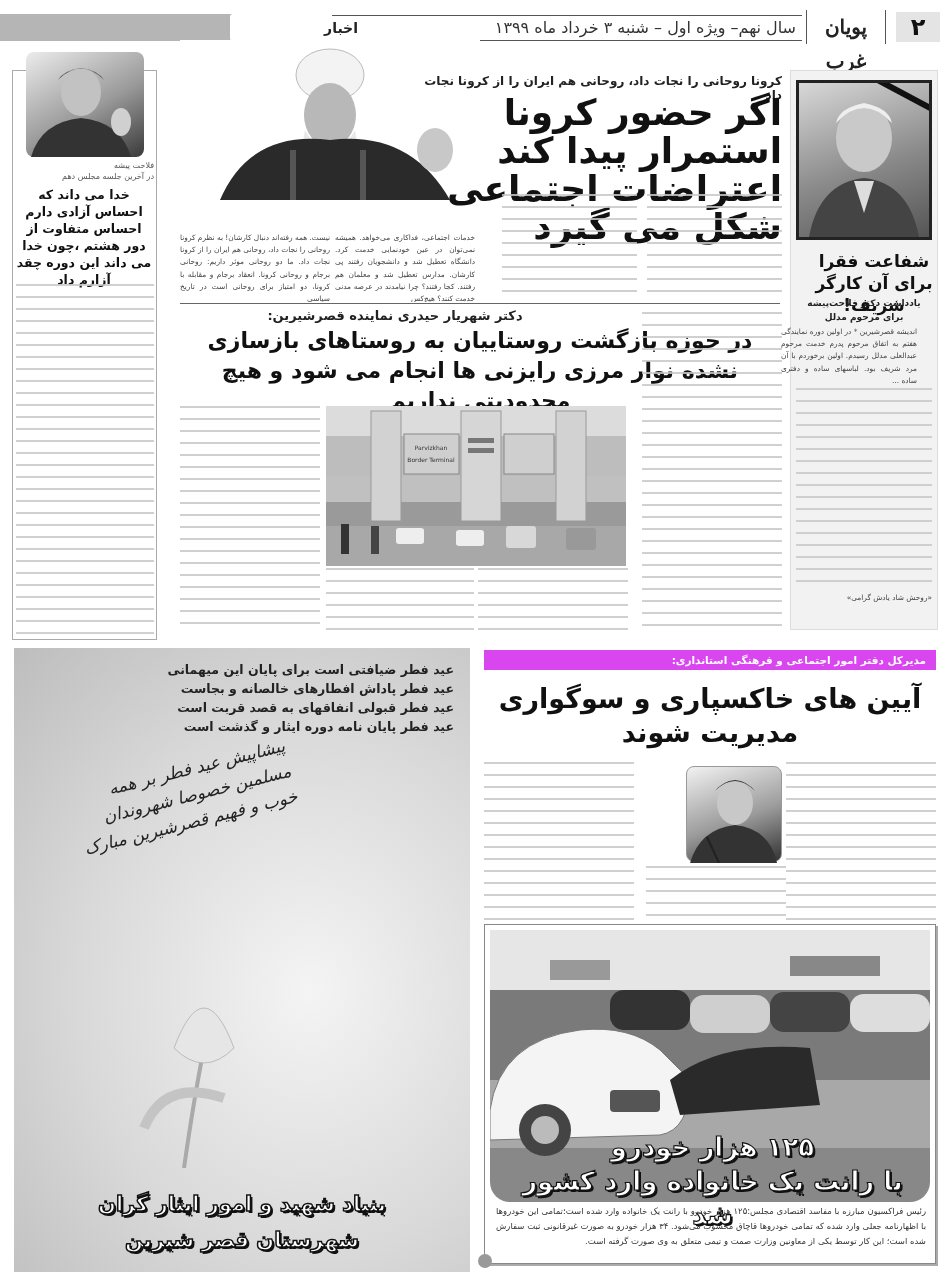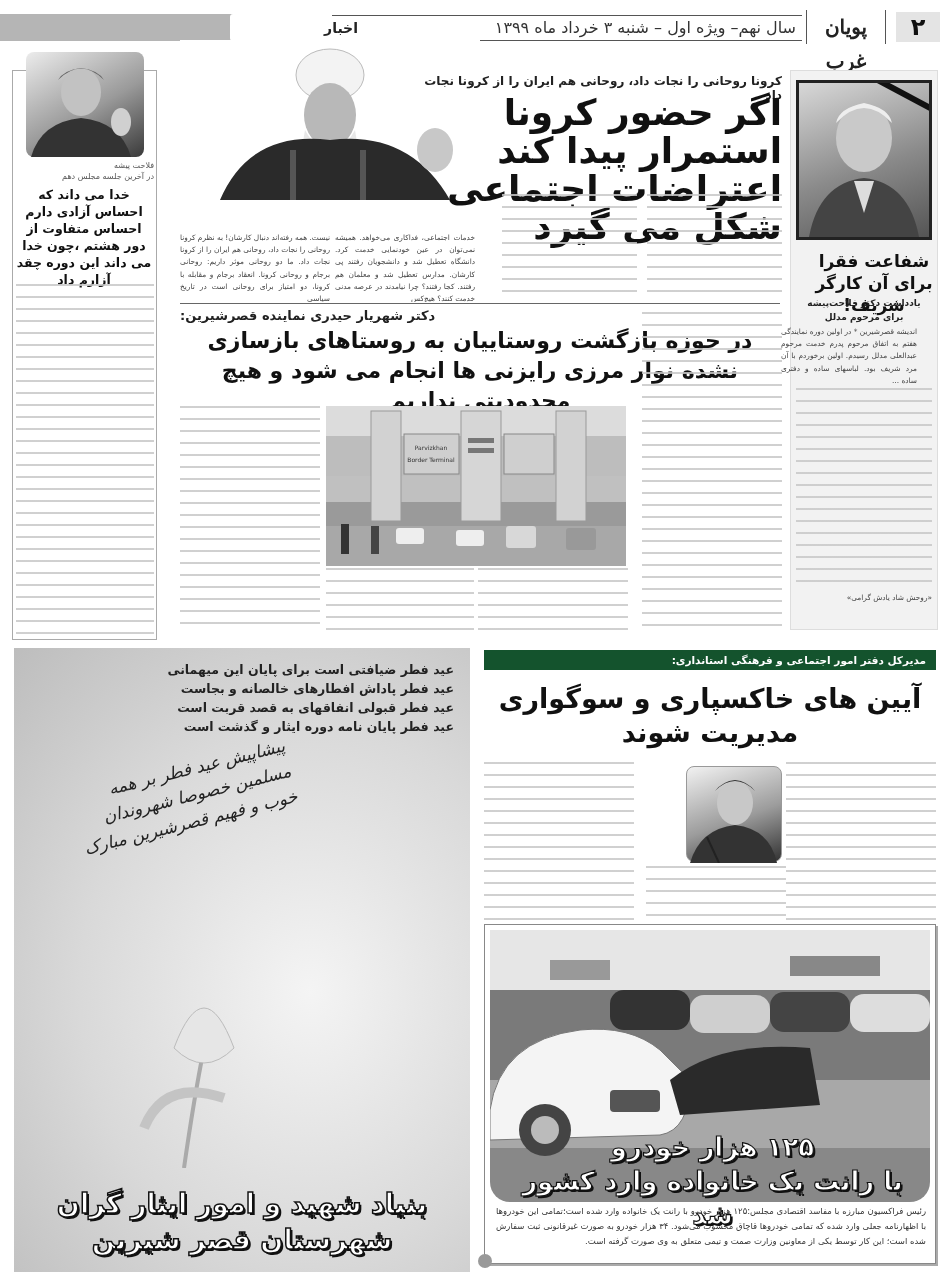--- a/index.html
+++ b/index.html
@@ -24,30 +24,30 @@
   
   .kicker1 { right: 170px; top: 74px; width: 360px; font-size: 12px; font-weight: bold; text-align: right; }
   .headline1 { right: 170px; top: 94px; width: 420px; font-size: 36px; font-weight: 900; line-height: 38px; text-align: right; color: #111; }
   .rouhani-photo { left: 180px; top: 40px; width: 300px; height: 160px; overflow: hidden; }
   
   .fb-frame { left: 12px; top: 70px; width: 145px; height: 570px; border: 1px solid #aaa; background: #fff; }
   .fb-photo { left: 26px; top: 52px; width: 118px; height: 105px; background: linear-gradient(150deg,#ececec,#9a9a9a 55%,#3a3a3a); border-radius: 8px; }
   .fb-caption { left: 14px; top: 160px; width: 140px; font-size: 8px; text-align: right; color: #555; line-height: 11px; }
   .fb-title { left: 14px; top: 186px; width: 140px; font-size: 12.5px; font-weight: bold; text-align: center; line-height: 17px; color: #111; }
   
-  .kicker2 { left: 180px; top: 308px; width: 430px; font-size: 13px; font-weight: bold; text-align: left; }
+  .kicker2 { left: 180px; top: 308px; width: 430px; font-size: 13px; font-weight: bold; text-align: center; }
   .headline2 { left: 180px; top: 326px; width: 600px; font-size: 22px; font-weight: 900; text-align: center; line-height: 30px; color: #111; }
   .border-photo { left: 326px; top: 406px; width: 300px; height: 160px; background: linear-gradient(180deg,#dcdcdc 0 25%, #c0c0c0 25% 60%, #9a9a9a 60% 75%, #bdbdbd 75%); overflow: hidden; }
   
   .ad { left: 14px; top: 648px; width: 456px; height: 624px; background: radial-gradient(ellipse at 65% 55%, #f4f4f4 0, #d9d9d9 55%, #bdbdbd 100%); overflow: hidden; }
   .ad-lines { right: 16px; top: 12px; width: 360px; font-size: 12.5px; font-weight: bold; line-height: 19px; color: #222; text-align: right; }
   .ad-hand { left: 60px; top: 110px; width: 220px; font-family: "DejaVu Serif", serif; font-style: italic; font-size: 17px; line-height: 26px; transform: rotate(-14deg); color: #222; text-align: right; }
-  .ad-footer { left: 0; bottom: 14px; width: 100%; text-align: center; font-size: 27px; font-weight: 900; color: #fff; line-height: 36px; -webkit-text-stroke: 1.5px #111; text-shadow: 2px 2px 0 #111; }
-  
-  .kicker4-bar { left: 484px; top: 650px; width: 452px; height: 20px; background: #14532d; color: #fff; font-size: 10.5px; font-weight: bold; line-height: 20px; text-align: right; padding-right: 10px; }
+  .ad-footer { left: 0; bottom: 14px; width: 100%; text-align: center; font-size: 21px; font-weight: 900; color: #fff; line-height: 36px; -webkit-text-stroke: 1.5px #111; text-shadow: 2px 2px 0 #111; }
+  
+  .kicker4-bar { left: 484px; top: 650px; width: 452px; height: 20px; background: #d946ef; color: #fff; font-size: 10.5px; font-weight: bold; line-height: 20px; text-align: right; padding-right: 10px; }
   .headline4 { left: 484px; top: 682px; width: 452px; font-size: 27px; font-weight: 900; text-align: center; line-height: 34px; color: #111; }
   .mgr-photo { left: 686px; top: 766px; width: 96px; height: 96px; background: linear-gradient(160deg,#f2f2f2,#9c9c9c 55%,#333); border-radius: 8px; border: 1px solid #999; }
   
   .cars-box { left: 484px; top: 924px; width: 452px; height: 340px; border: 1px solid #888; box-shadow: 2px 2px 0 #aaa; }
   .cars-photo { left: 490px; top: 930px; width: 440px; height: 272px; border-radius: 0 0 20px 20px; background: linear-gradient(180deg,#e2e2e2 0 22%, #7a7a7a 22% 55%, #a8a8a8 55% 80%, #888 80%); overflow: hidden; }
   .cars-headline { left: 500px; top: 1130px; width: 425px; font-size: 26px; font-weight: 900; text-align: center; line-height: 34px; color: #fff; -webkit-text-stroke: 1.2px #111; text-shadow: 2px 2px 0 #111; }
   .cars-body { left: 496px; top: 1204px; width: 430px; font-size: 8.5px; line-height: 15px; color: #333; text-align: justify; }
   .dot { left: 478px; top: 1254px; width: 14px; height: 14px; background: #999; border-radius: 50%; }
   .hr { background: #666; height: 1px; }
 </style>

